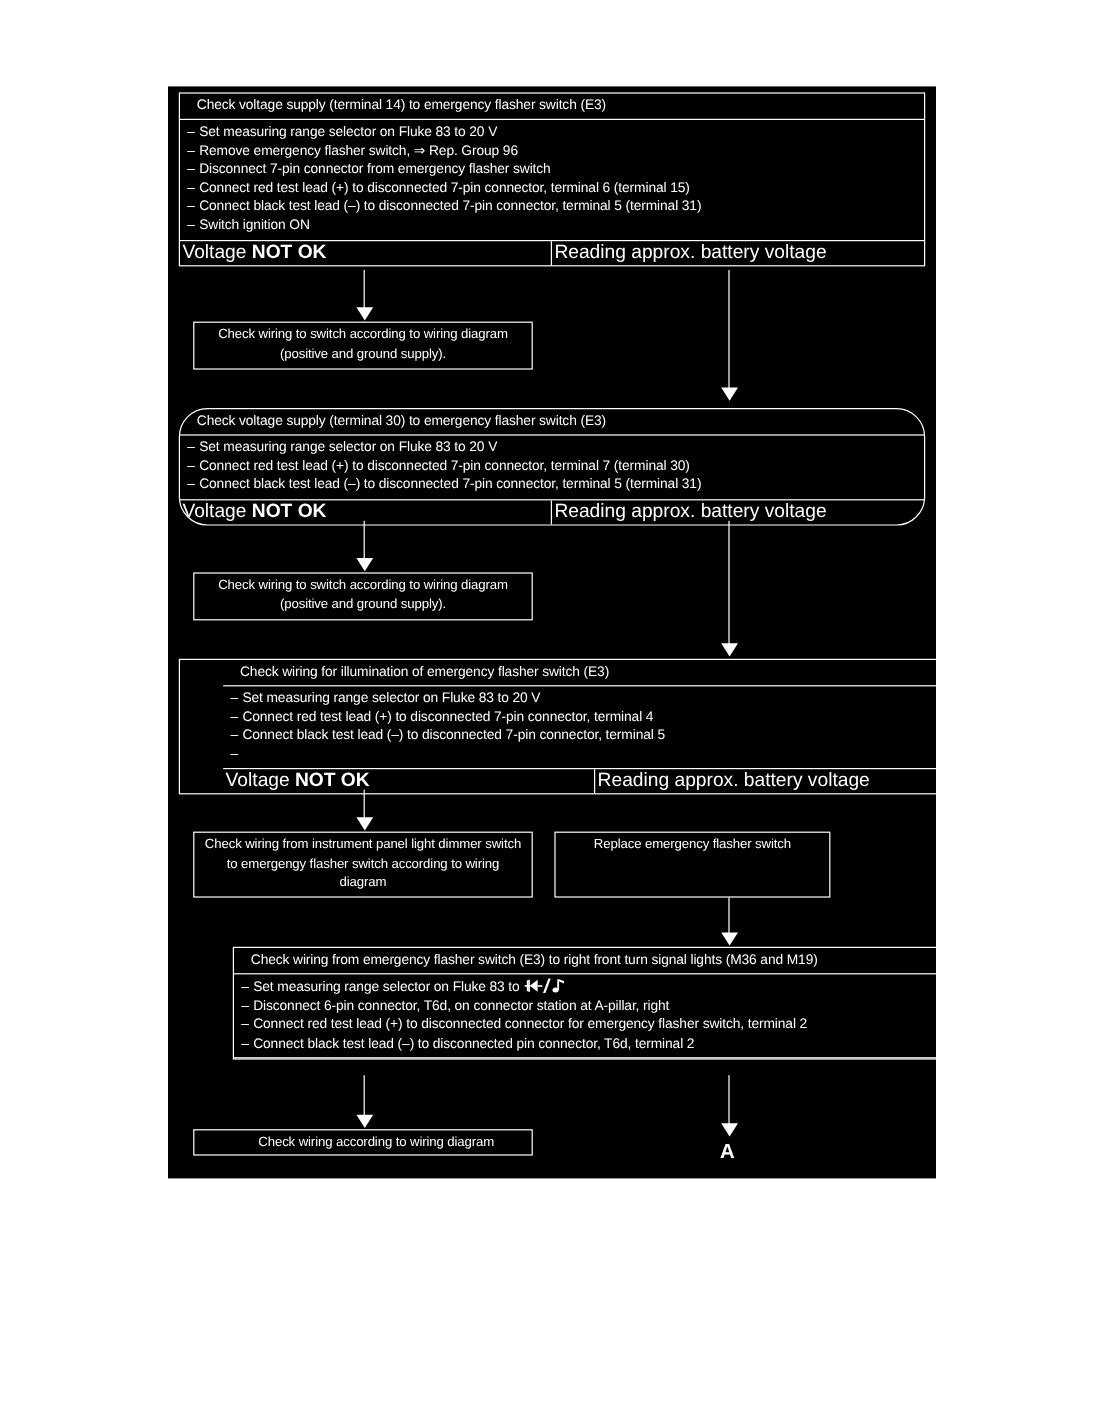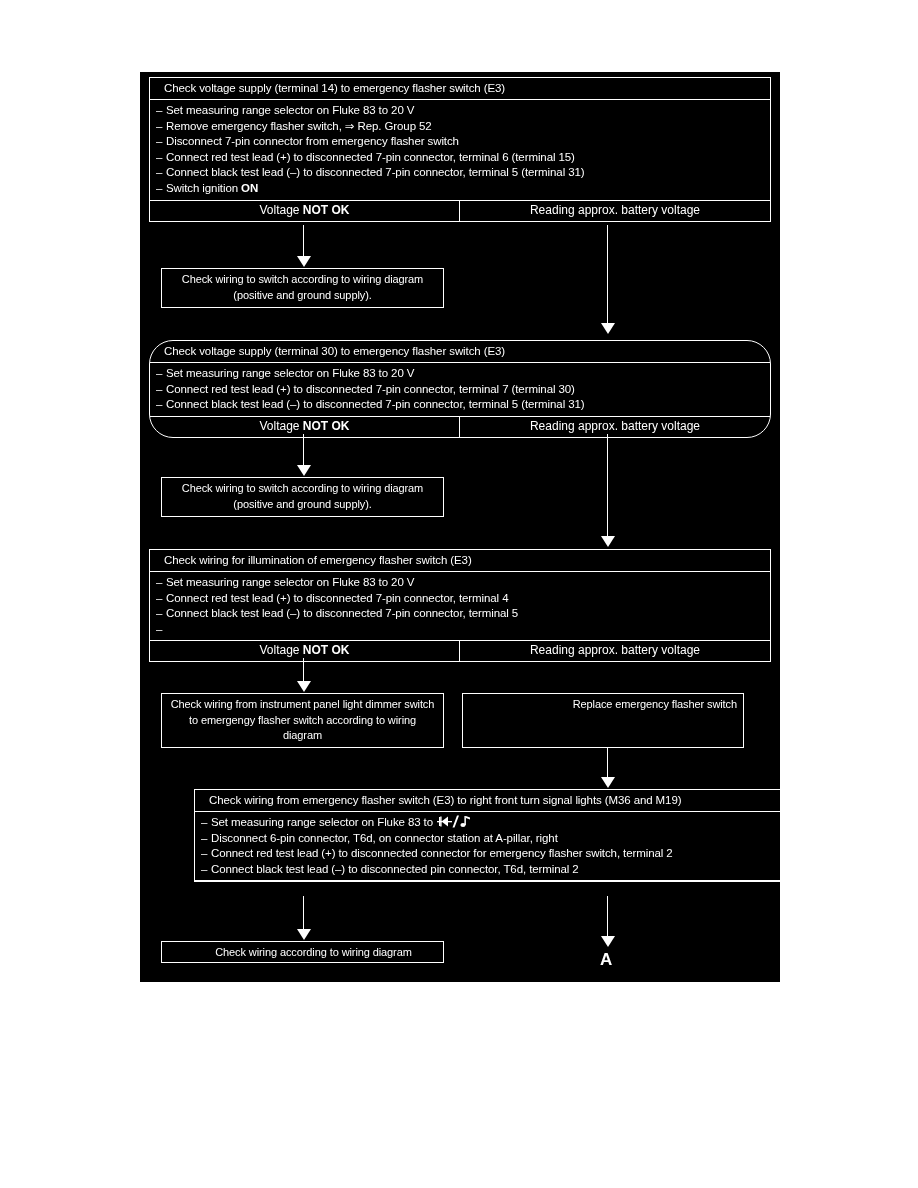--- a/index.html
+++ b/index.html
@@ -57,30 +57,29 @@
     letter-spacing: -0.1px;
     display: flex;
     align-items: baseline;
   }
   .step .dash {
     display: inline-block;
     width: 10px;
     flex: none;
   }
   .step .txt { display: inline-block; }
-  .step b { font-weight: bold; }
+  .step b { font-weight: normal; }
 
   
   .results {
     display: flex;
   }
   .result {
-    font-size: 12px;
+    font-size: 16px;
     line-height: 15px;
-    text-align: center;
     padding: 2px 2px 3px 2px;
     box-sizing: border-box;
   }
   .result.left {
     width: 50%;
     border-right: 1px solid #ffffff;
   }
   .result.right {
     width: 50%;
   }
@@ -136,21 +135,21 @@
 
     <div class="block" style="position:absolute; left:0; top:0; width:620px;">
       <div class="block-title">Check voltage supply (terminal 14) to emergency flasher switch (E3)</div>
       <div class="steps">
         <div class="step">
           <span class="dash">–</span>
           <span class="txt">Set measuring range selector on Fluke 83 to 20 V</span>
         </div>
         <div class="step">
           <span class="dash">–</span>
-          <span class="txt">Remove emergency flasher switch, ⇒ Rep. Group 52</span>
+          <span class="txt">Remove emergency flasher switch, ⇒ Rep. Group 96</span>
         </div>
         <div class="step">
           <span class="dash">–</span>
           <span class="txt">Disconnect 7-pin connector from emergency flasher switch</span>
         </div>
         <div class="step">
           <span class="dash">–</span>
           <span class="txt">Connect red test lead (+) to disconnected 7-pin connector, terminal 6 (terminal 15)</span>
         </div>
         <div class="step">
@@ -199,21 +198,21 @@
     </div>
 
     <div class="conn" style="left:154px; top:357px; height:33px;"></div>
     <div class="arrowhead" style="left:148px; top:388px;"></div>
 
     <div class="conn" style="left:458px; top:357px; height:104px;"></div>
     <div class="arrowhead" style="left:452px; top:459px;"></div>
 
     <div class="action" style="left:12px; top:400px; width:283px; height:40px;">Check wiring to switch according to wiring diagram (positive and ground supply).</div>
 
-    <div class="block" style="position:absolute; left:0; top:472px; width:620px;">
+    <div class="block" style="position:absolute; left:0; top:472px; width:620px;padding-left:36px;">
       <div class="block-title">Check wiring for illumination of emergency flasher switch (E3)</div>
       <div class="steps">
         <div class="step">
           <span class="dash">–</span>
           <span class="txt">Set measuring range selector on Fluke 83 to 20 V</span>
         </div>
         <div class="step">
           <span class="dash">–</span>
           <span class="txt">Connect red test lead (+) to disconnected 7-pin connector, terminal 4</span>
         </div>
@@ -229,21 +228,21 @@
         <div class="result left">Voltage <b>NOT OK</b></div>
         <div class="result right">Reading approx. battery voltage</div>
       </div>
     </div>
 
     <div class="conn" style="left:154px; top:581px; height:25px;"></div>
     <div class="arrowhead" style="left:148px; top:604px;"></div>
 
     <div class="action" style="left:12px; top:616px; width:283px; height:55px;">Check wiring from instrument panel light dimmer switch to emergengy flasher switch according to wiring diagram</div>
 
-    <div class="action" style="left:313px; top:616px; width:282px; height:55px;text-align:right;">Replace emergency flasher switch</div>
+    <div class="action" style="left:313px; top:616px; width:230px; height:55px;">Replace emergency flasher switch</div>
 
     <div class="conn" style="left:458px; top:671px; height:31px;"></div>
     <div class="arrowhead" style="left:452px; top:700px;"></div>
 
     <div class="block" style="position:absolute; left:0; top:712px; width:620px;margin-left:45px;">
       <div class="block-title">Check wiring from emergency flasher switch (E3) to right front turn signal lights (M36 and M19)</div>
       <div class="steps">
         <div class="step">
           <span class="dash">–</span>
           <span class="txt"><span>Set measuring range selector on Fluke 83 to </span><span class="symbol">

